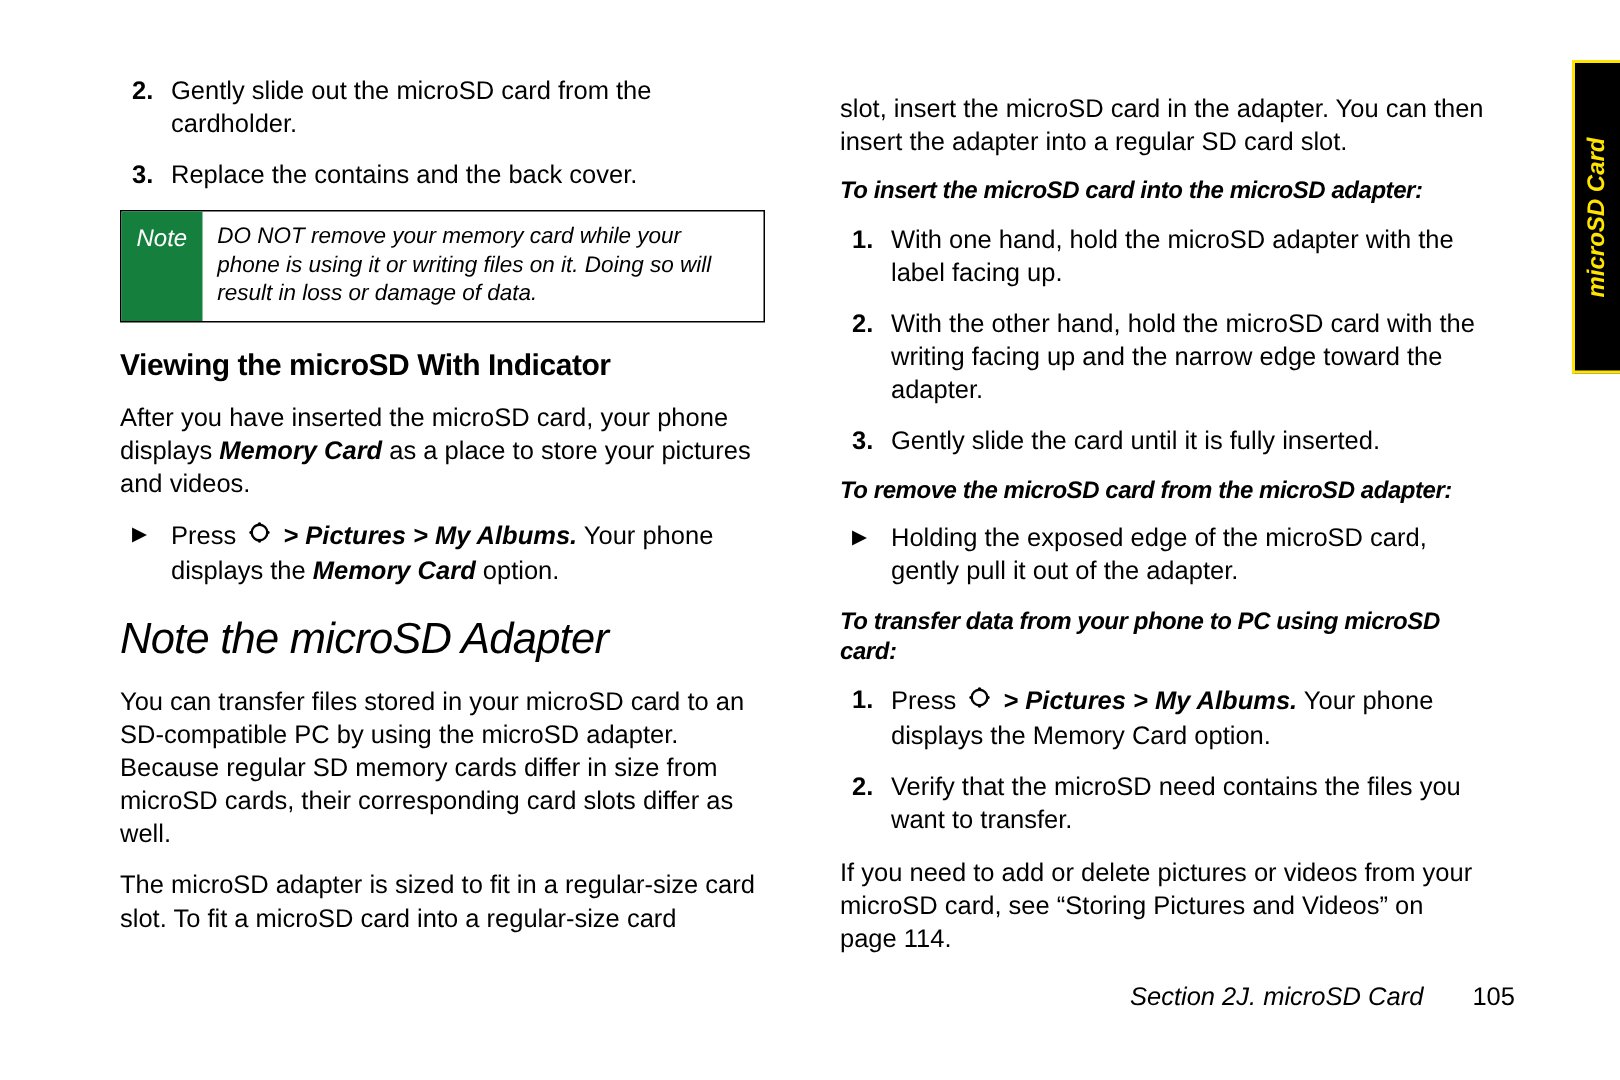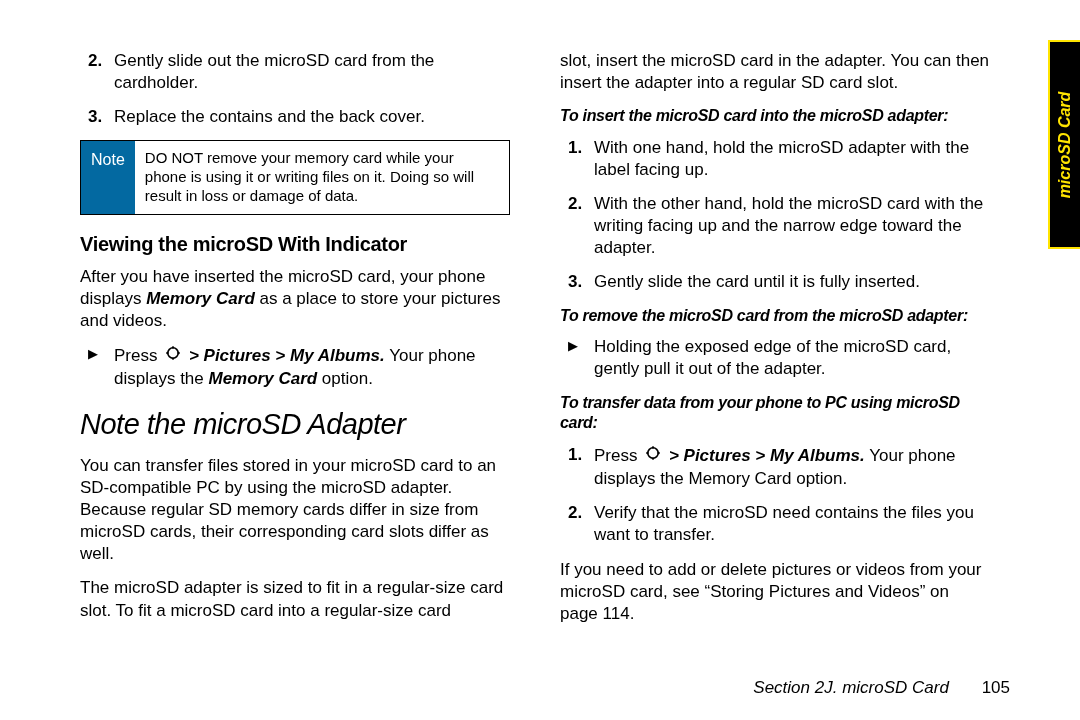--- a/index.html
+++ b/index.html
@@ -62,49 +62,51 @@
     top: 2px;
     font-size: 13px;
     color: #000;
   }
   .notebox {
     border: 1px solid #000;
     display: flex;
     margin: 6px 0 18px 0;
   }
   .notebox .label {
-    background: #0369a1;
+    background: #15803d;
     color: #fff;
+    font-style: italic;
     font-weight: normal;
     font-size: 16px;
     padding: 10px 10px;
     flex: 0 0 auto;
     display: flex;
     align-items: flex-start;
   }
   .notebox .body {
+    font-style: italic;
     font-size: 15px;
     padding: 8px 10px;
     line-height: 1.25;
   }
   h3.subhead {
     font-size: 20px;
     font-weight: bold;
     margin: 6px 0 10px 0;
     letter-spacing: -0.3px;
   }
   h2.sechead {
     font-style: italic;
     font-weight: normal;
     font-size: 29px;
     margin: 18px 0 14px 0;
     letter-spacing: -0.5px;
   }
   p.body {
-    margin: 0 0 12px 0;
+    margin: 12px 0 12px 0;
   }
   .bi { font-weight: bold; font-style: italic; }
   .emhead {
     font-style: italic;
     font-weight: bold;
     font-size: 16px;
     margin: 10px 0 10px 0;
     letter-spacing: -0.3px;
   }
   
@@ -124,21 +126,21 @@
   .sidetab .txt {
     transform: rotate(-90deg);
     white-space: nowrap;
     color: #ffe400;
     font-style: italic;
     font-weight: bold;
     font-size: 16px;
   }
   .footer {
     position: absolute;
-    bottom: 22px;
+    bottom: 45px;
     right: 70px;
     font-size: 17px;
   }
   .footer .sec { font-style: italic; }
   .footer .pg { margin-left: 28px; }
   .navicon {
     display: inline-block;
     vertical-align: middle;
     margin: 0 2px;
   }

